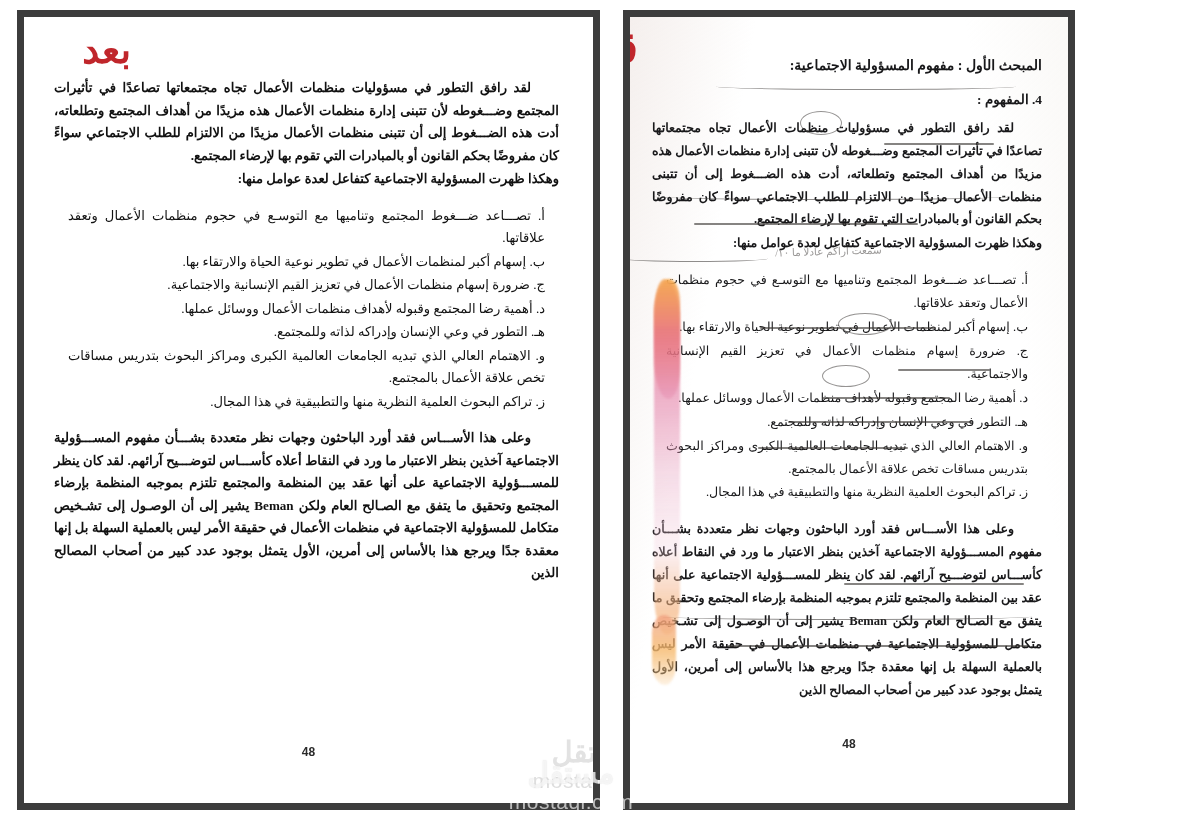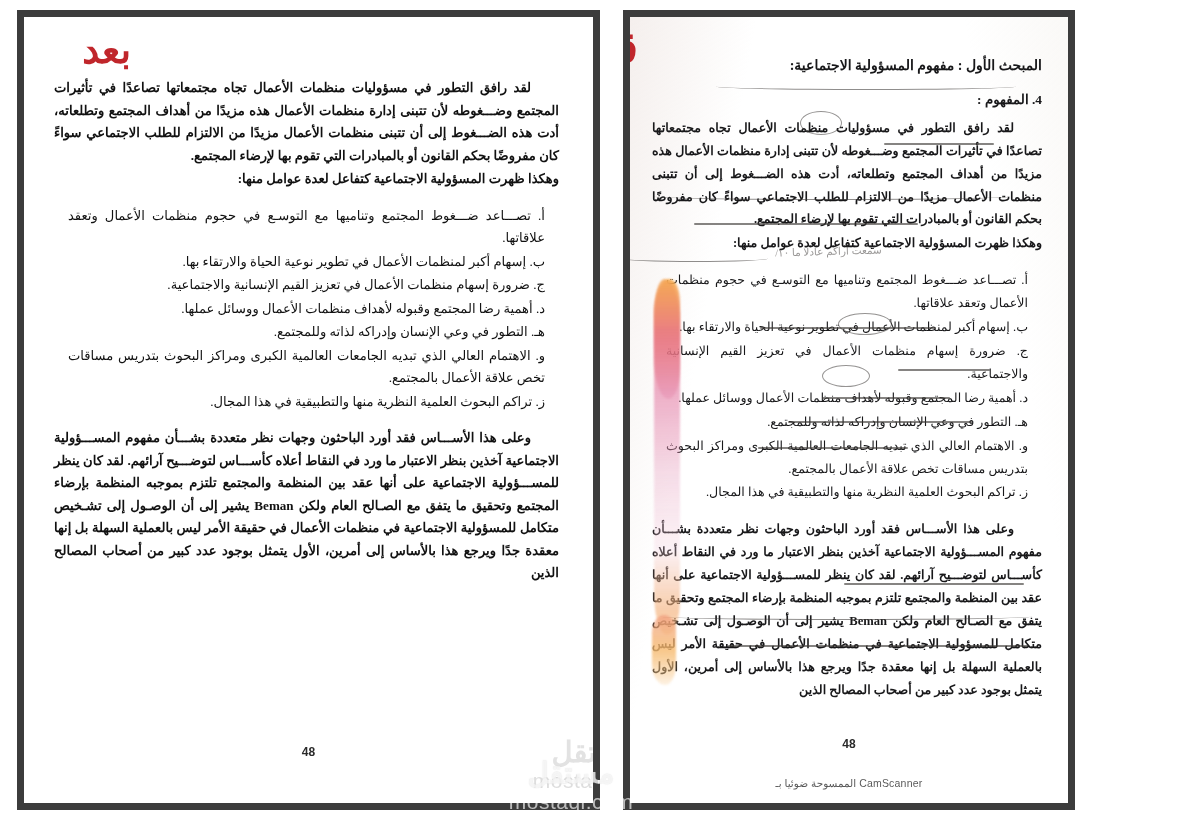--- a/index.html
+++ b/index.html
@@ -352,24 +352,20 @@
       <span class="pen-circle" style="top:94px;  right:226px; width:40px; height:22px;"></span>
       <span class="pen-circle" style="top:296px; right:176px; width:52px; height:20px;"></span>
       <span class="pen-circle" style="top:348px; right:198px; width:46px; height:20px;"></span>
 
       <span class="ink-streak flame-top"></span>
       <span class="ink-streak"></span>
       <span class="ink-streak flame-bottom"></span>
 
       <div class="page-number scanned">48</div>
 
-      <div class="scan-footer">
-        <span class="brand">CamScanner</span>
-        <span>الممسوحة ضوئيا بـ</span>
-      </div>
     </div>
   </div>
 
   <div class="watermark">
     <span class="wm-ar">مستقل</span>
     <span class="wm-en">mostaql.com</span>
   </div>
 
 </div>
 

